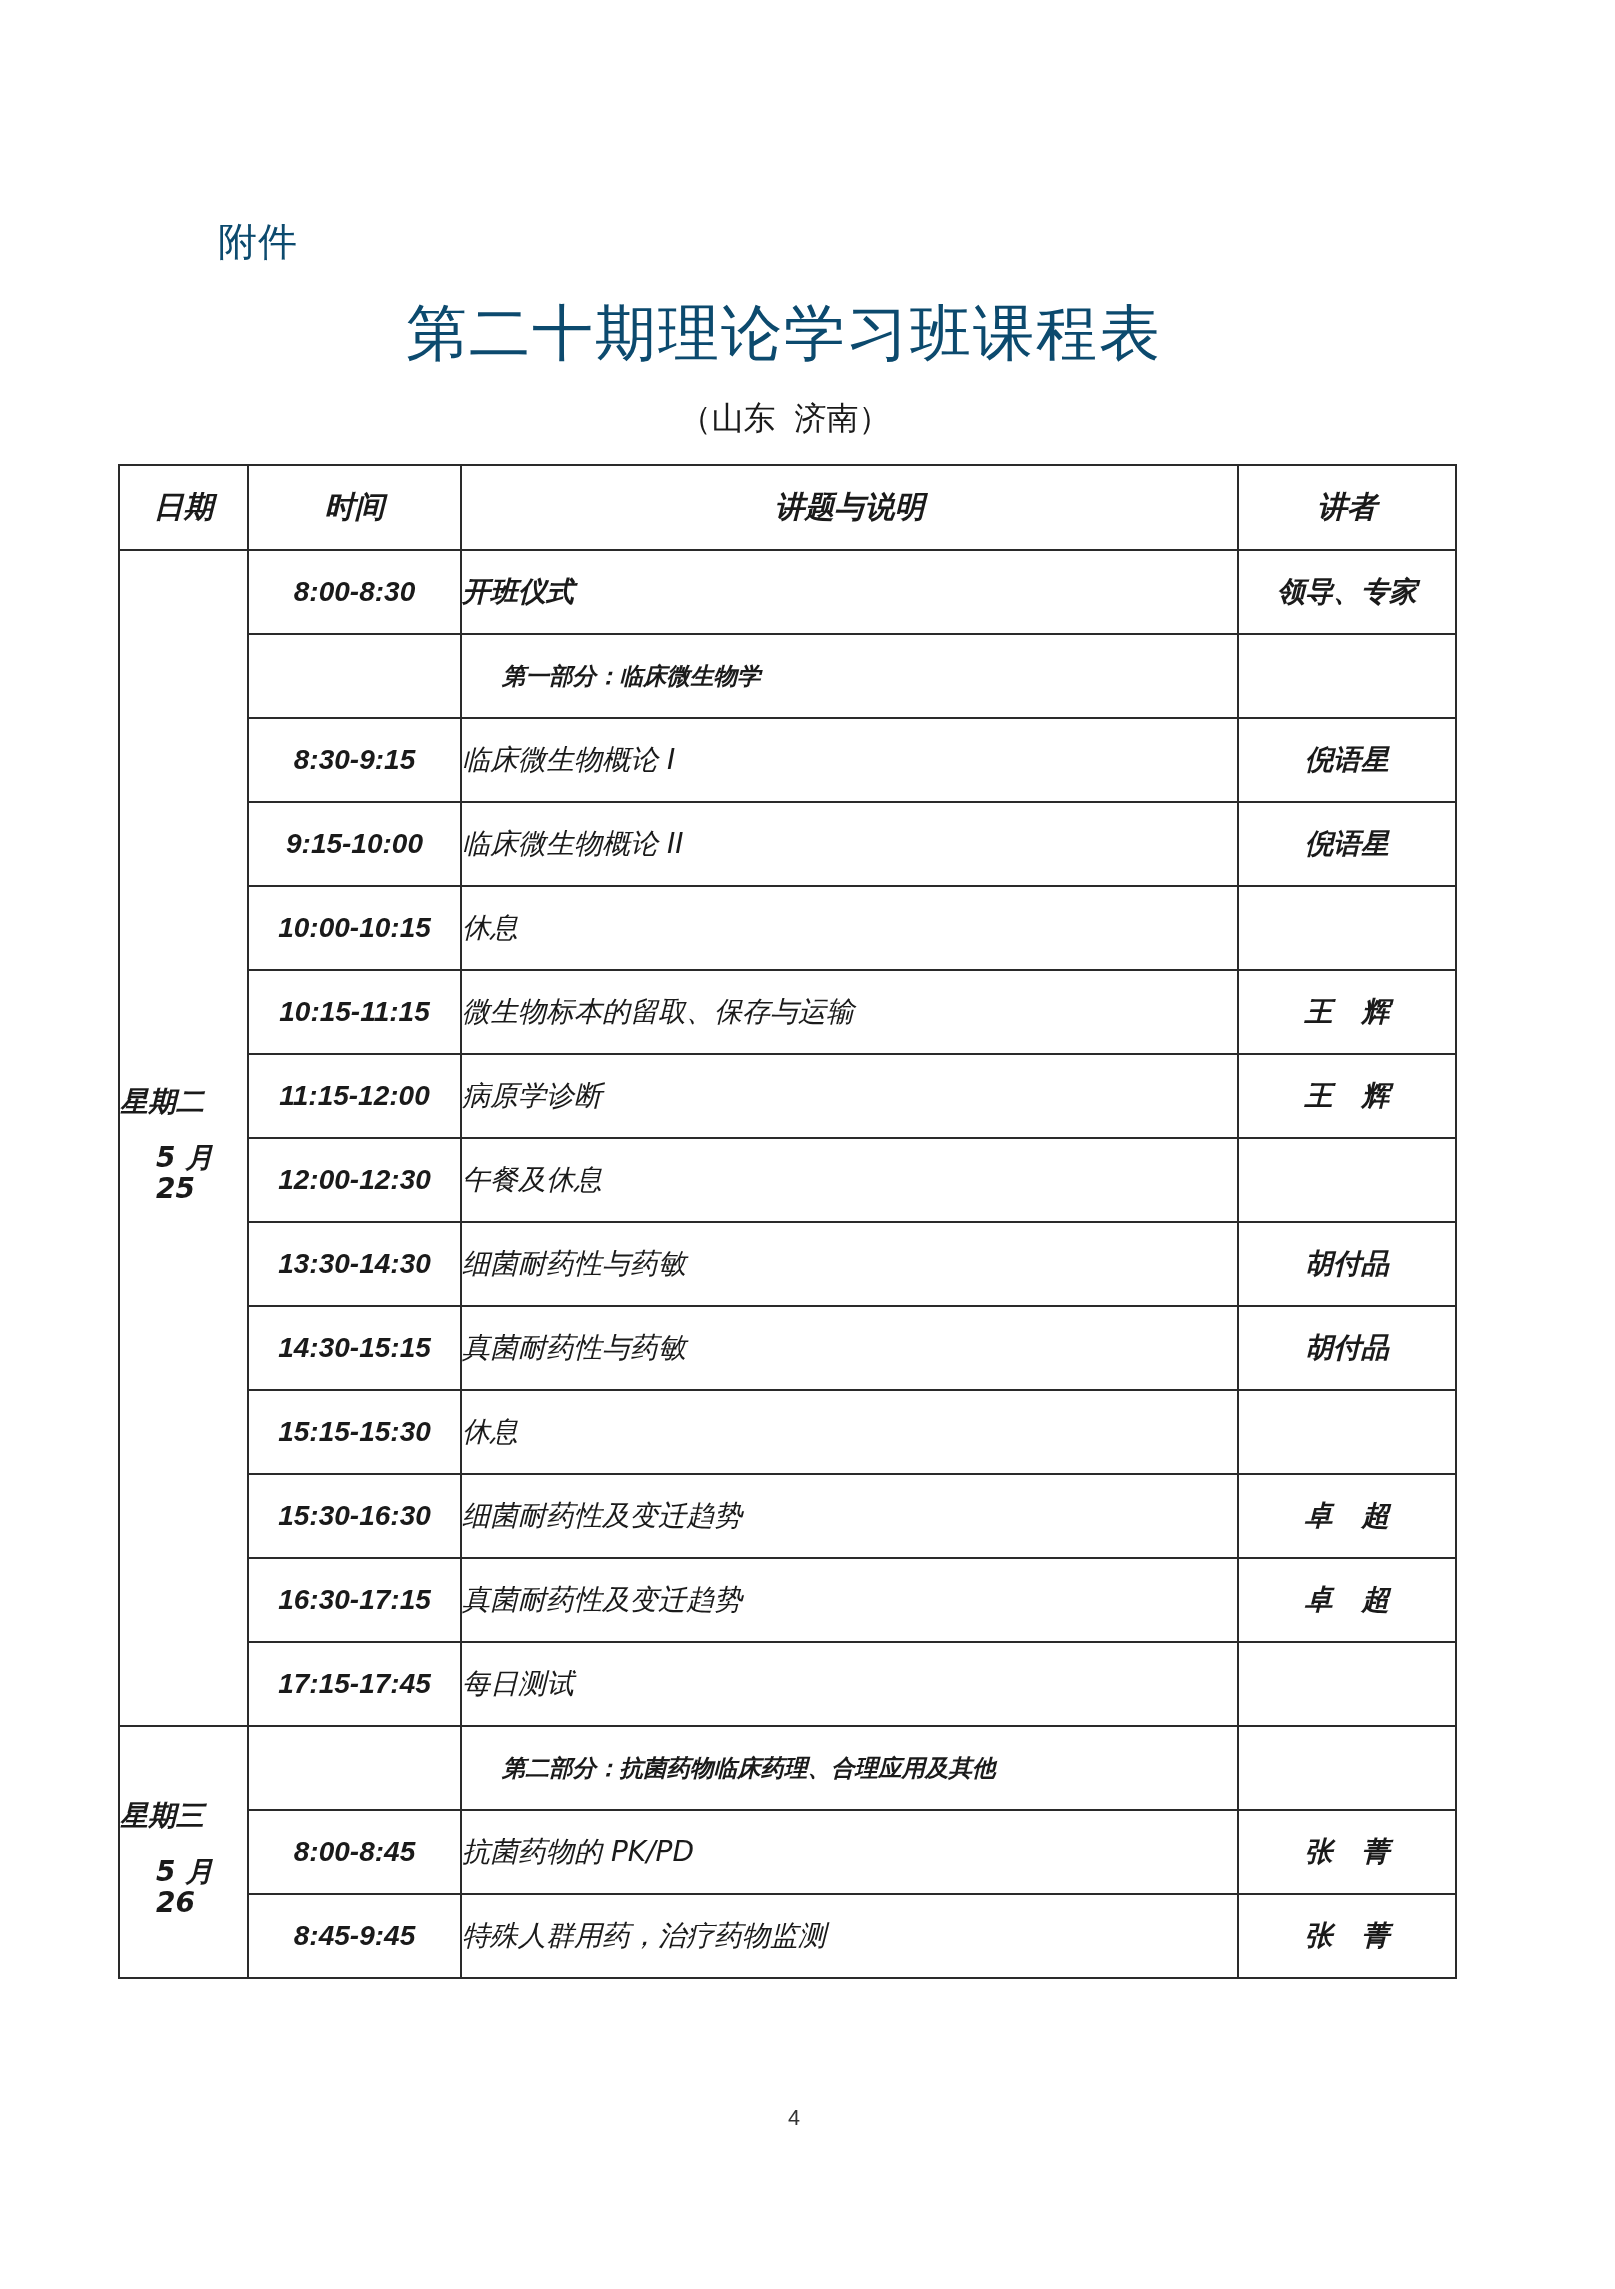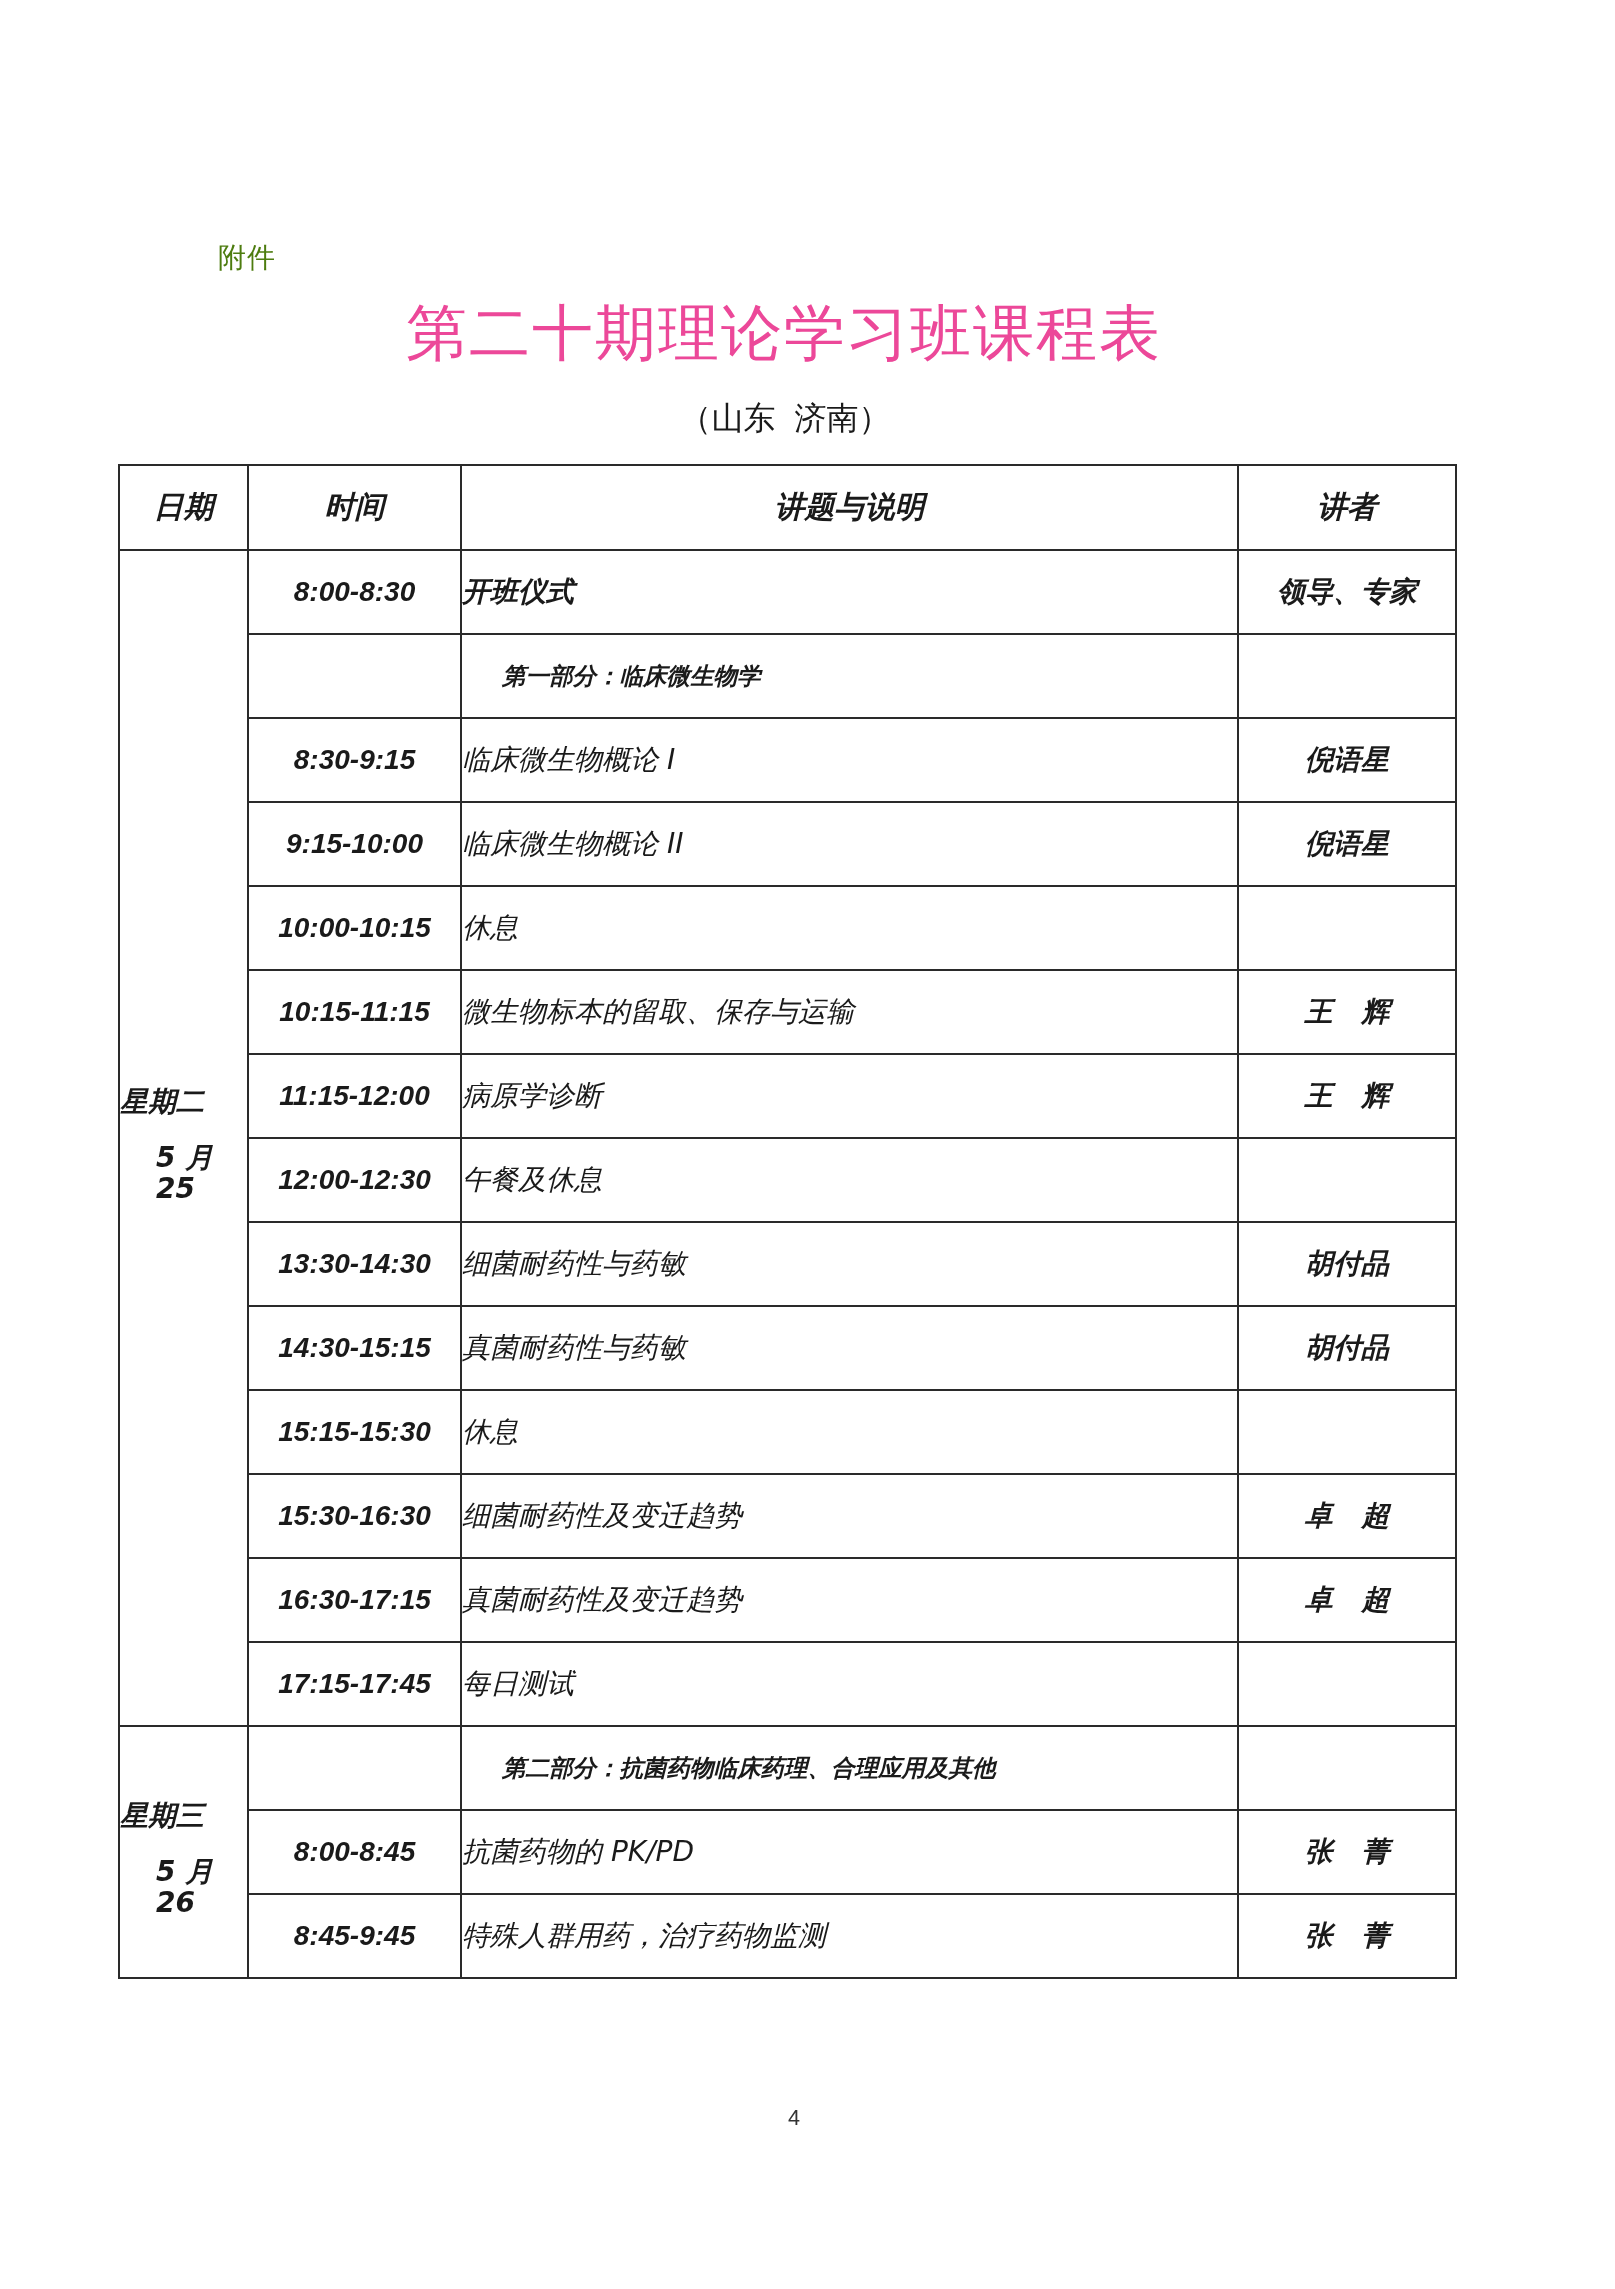--- a/index.html
+++ b/index.html
@@ -11,37 +11,37 @@
       width: 1615px;
       height: 2290px;
       position: relative;
       overflow: hidden;
       color: #1a1a1a;
       font-family: "DejaVu Sans", "Liberation Sans", sans-serif;
     }
     .attachment-label {
       position: absolute;
       left: 218px;
-      top: 232px;
-      font-size: 28px;
+      top: 216px;
+      font-size: 39px;
       line-height: 51px;
       font-family: "DejaVu Sans", sans-serif;
-      color: #4d7c0f;
+      color: #0c4a6e;
       letter-spacing: 1px;
     }
     .doc-title {
       position: absolute;
       left: 0;
       width: 1568px;
       top: 294px;
       text-align: center;
       font-size: 61px;
       line-height: 78px;
       font-family: "DejaVu Serif", "Liberation Serif", serif;
-      color: #ec4899;
+      color: #0c4a6e;
       letter-spacing: 2px;
     }
     .doc-subtitle {
       position: absolute;
       left: 0;
       width: 1570px;
       top: 396px;
       text-align: center;
       font-size: 32px;
       line-height: 49px;

